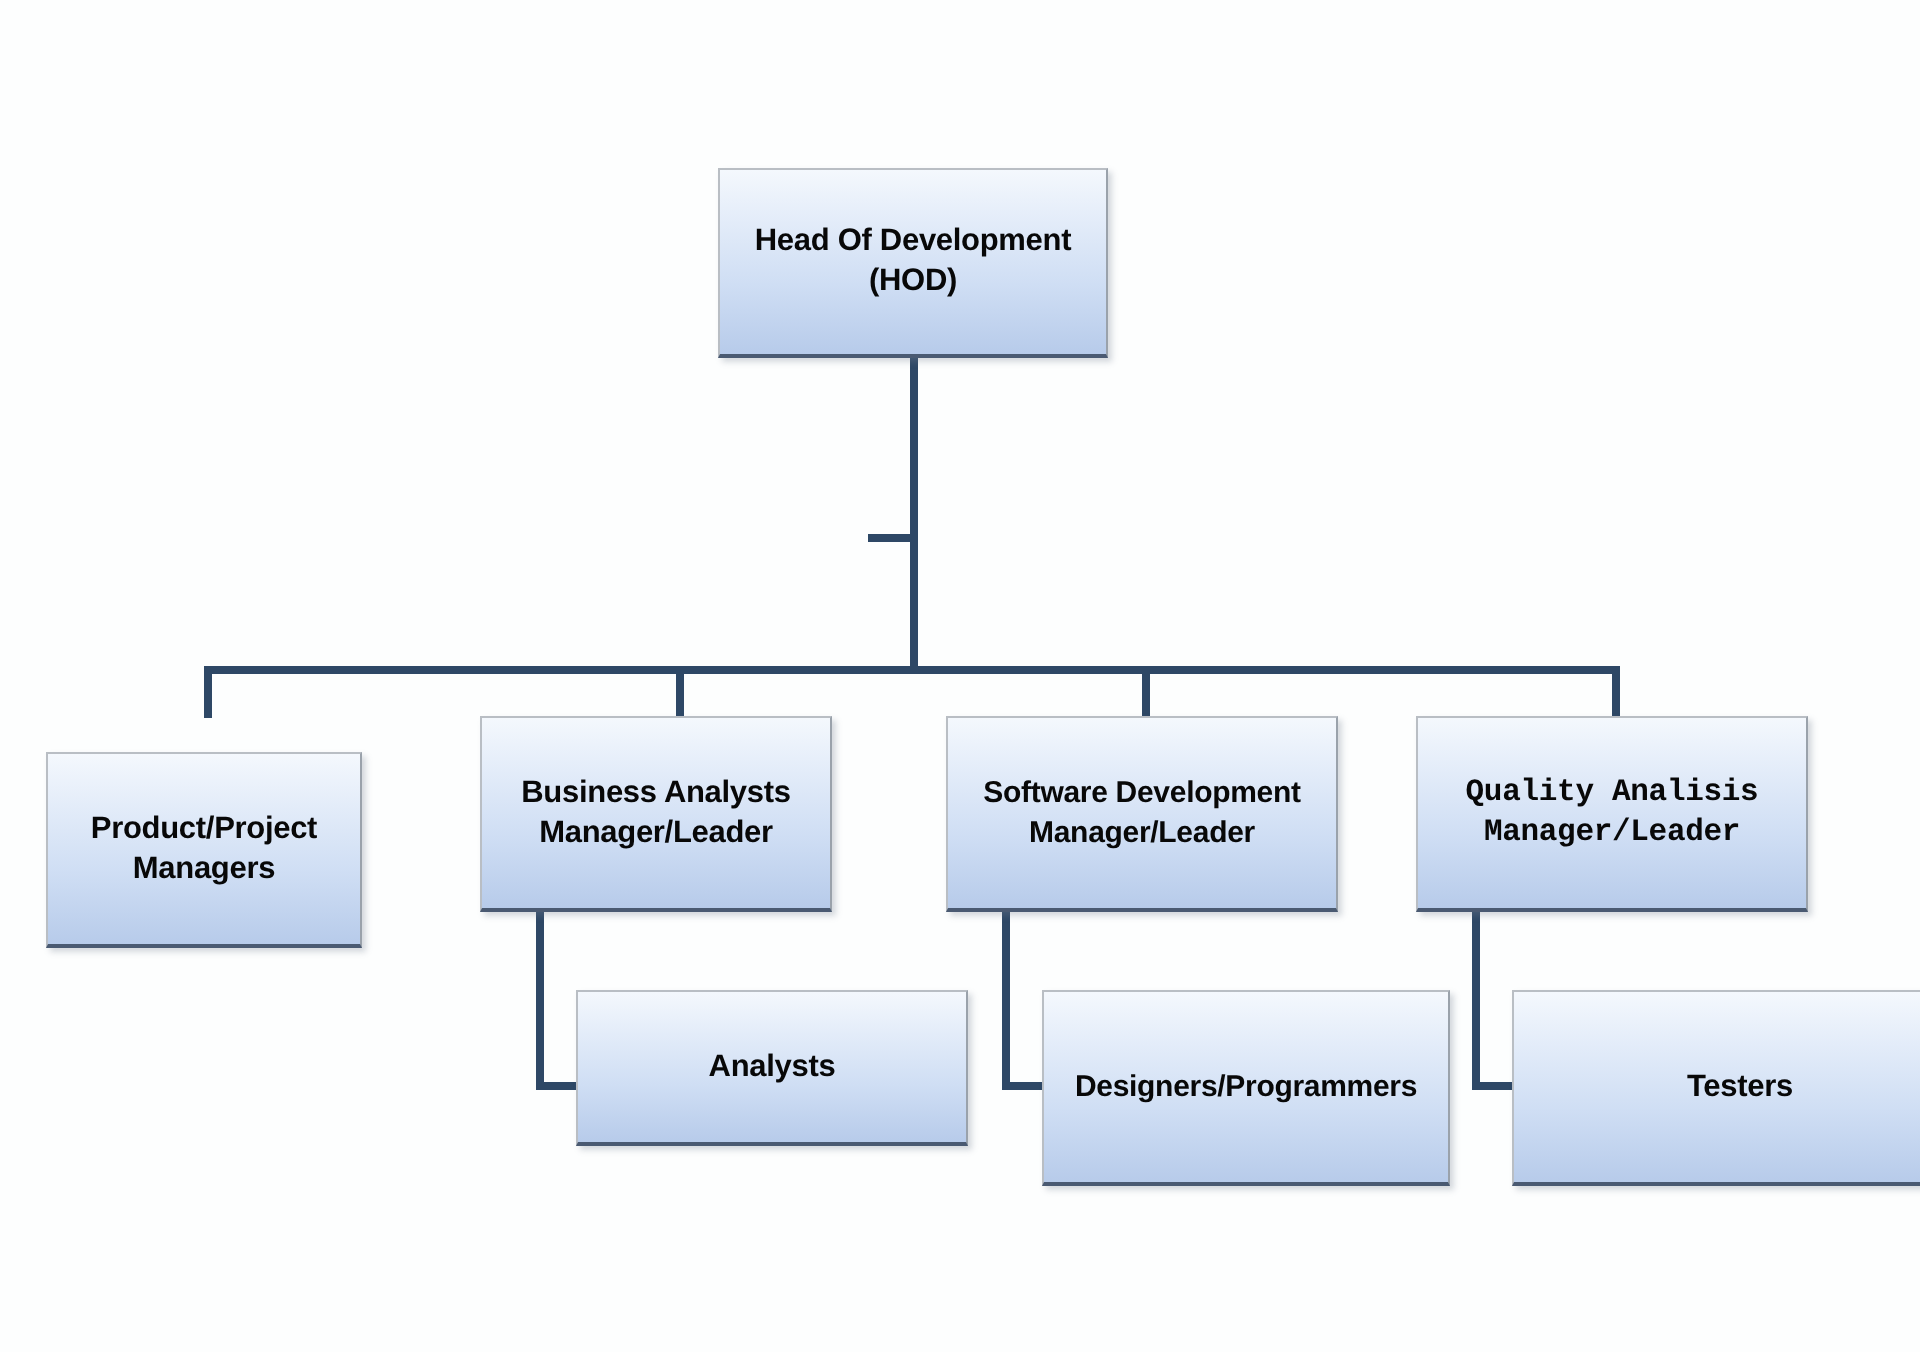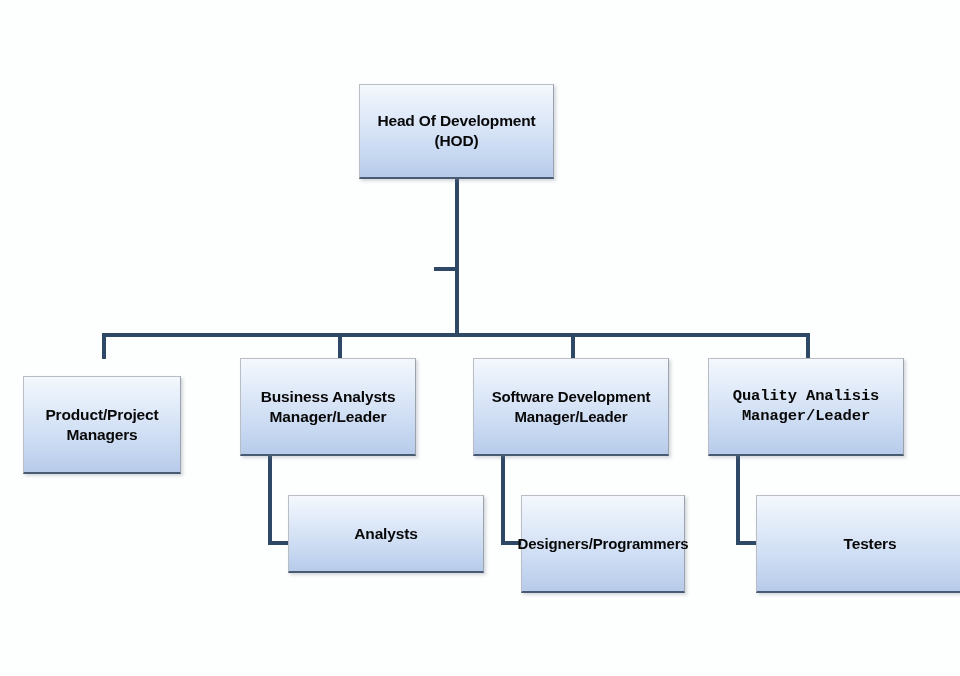--- a/index.html
+++ b/index.html
@@ -100,21 +100,21 @@
 
   <div class="node" style="left:708px; top:358px; width:196px; height:98px;font-family:Liberation Mono, monospace;">
     <span class="label">Quality Analisis
 Manager/Leader</span>
   </div>
 
   <div class="node" style="left:288px; top:495px; width:196px; height:78px;text-align:center;">
     <span class="label">Analysts</span>
   </div>
 
-  <div class="node small-label" style="left:521px; top:495px; width:164px; height:98px;">
+  <div class="node small-label" style="left:521px; top:495px; width:204px; height:98px;">
     <span class="label">Designers/Programmers</span>
   </div>
 
   <div class="node" style="left:756px; top:495px; width:228px; height:98px;">
     <span class="label">Testers</span>
   </div>
 
 </div>
 
 </body></html>

